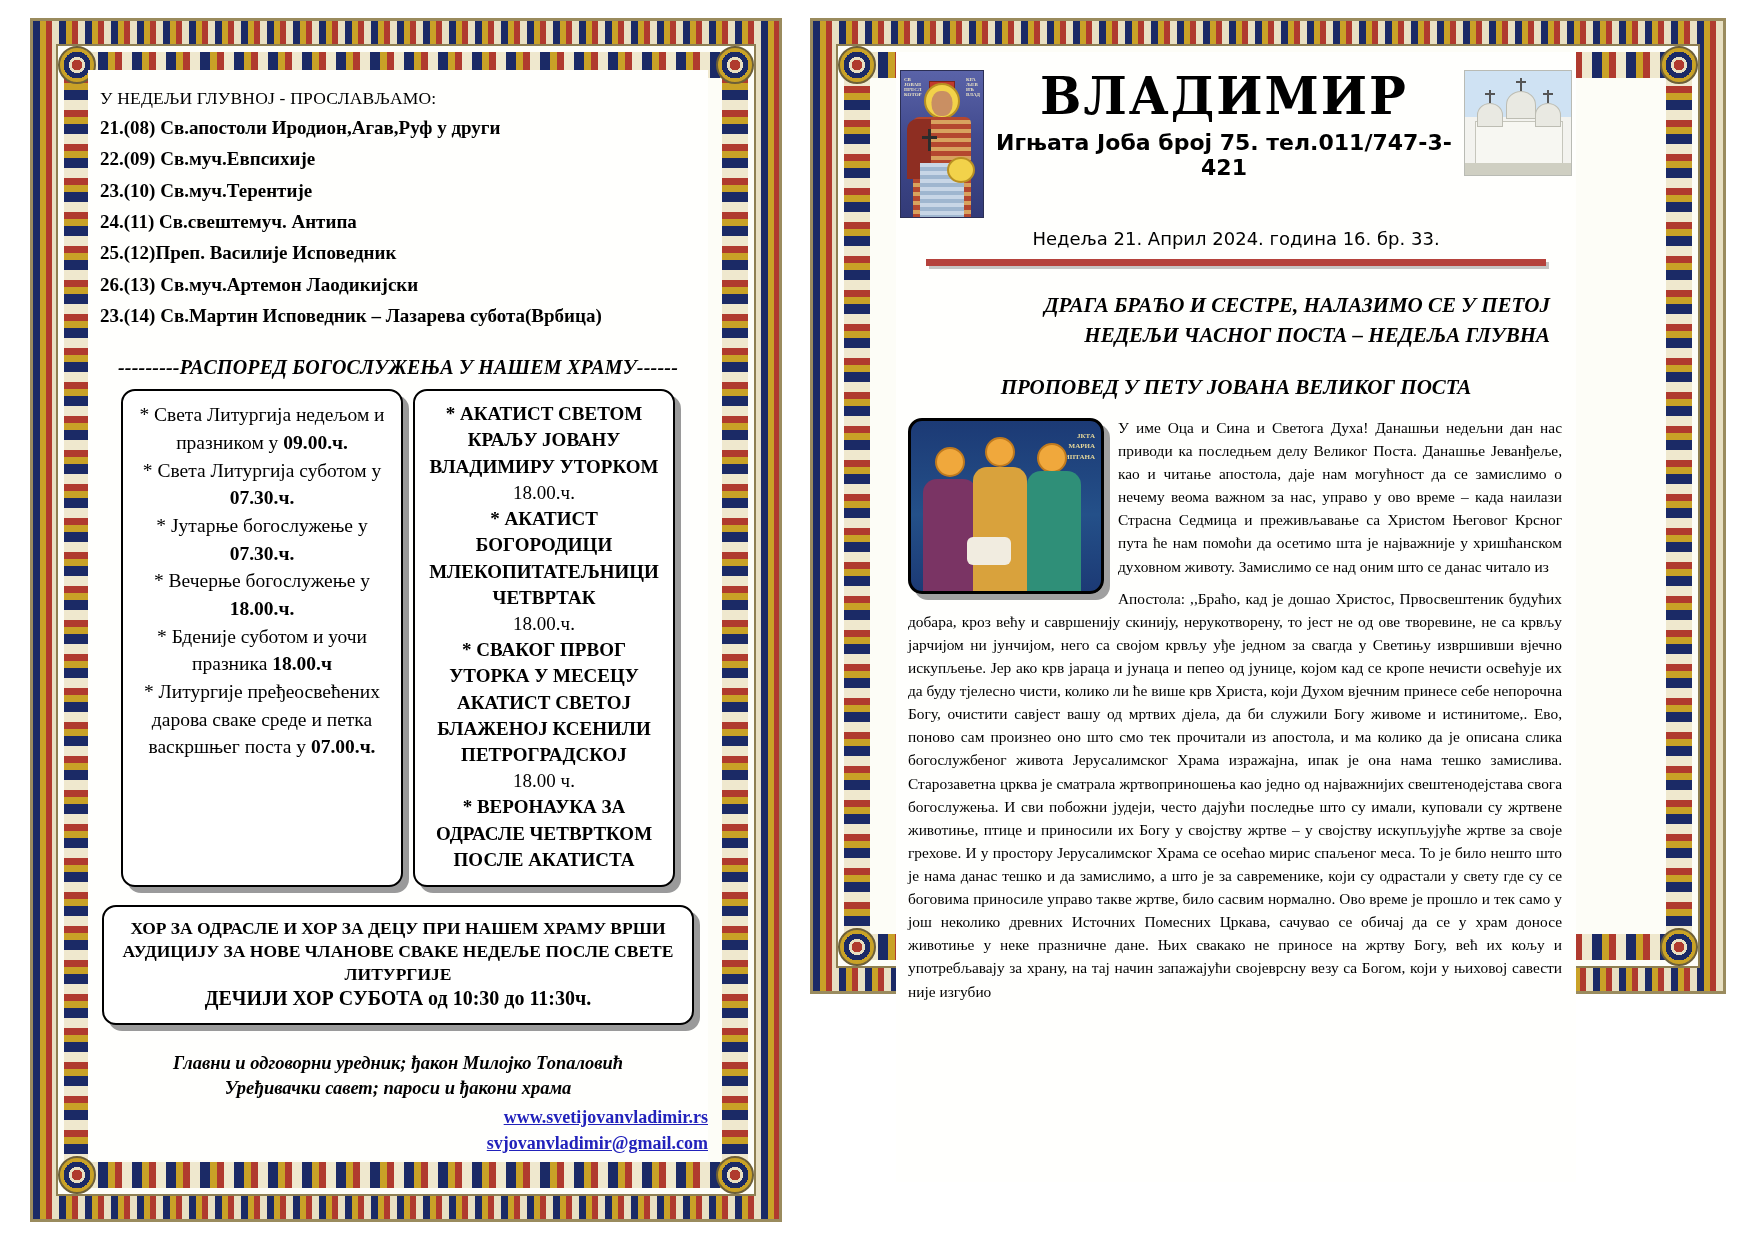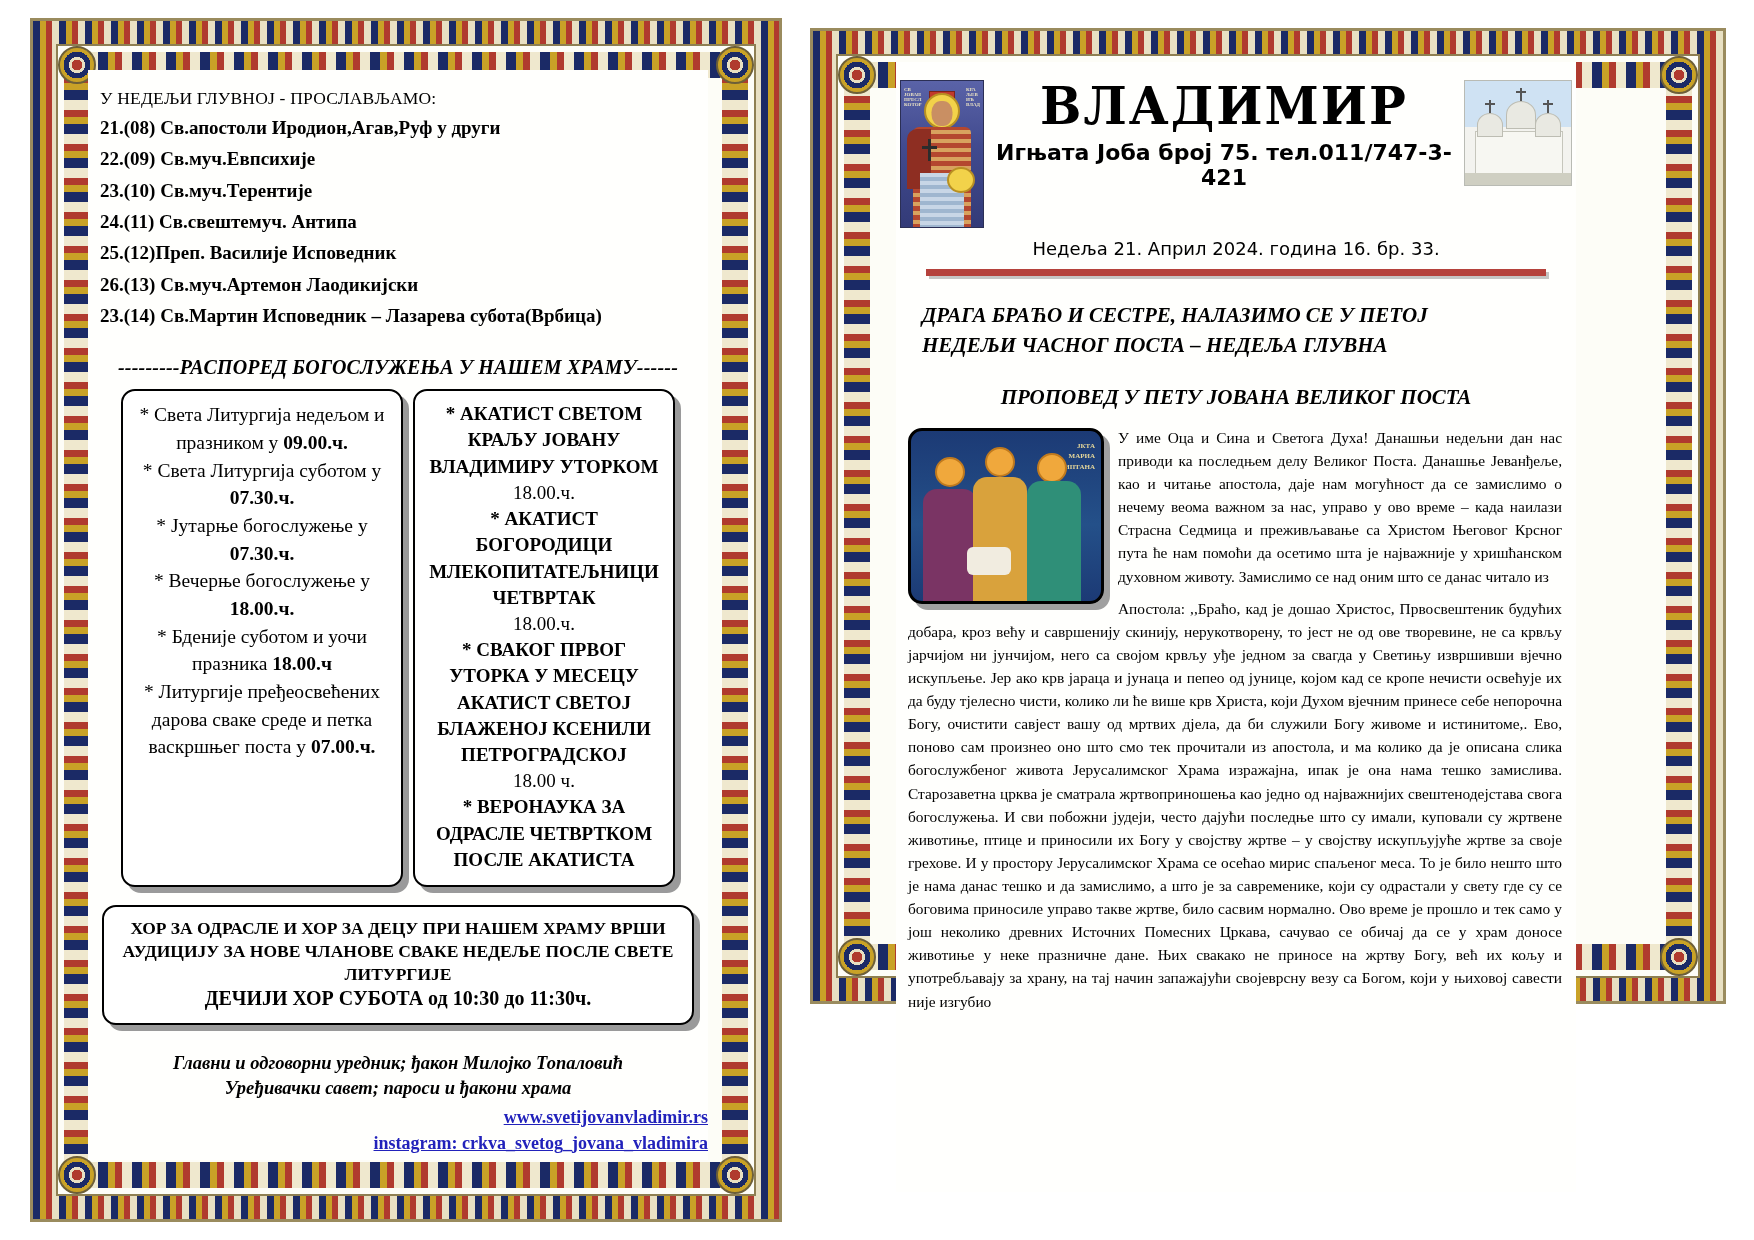--- a/index.html
+++ b/index.html
@@ -150,21 +150,21 @@
   .links { margin-top: 4px; text-align: right; line-height: 1.4; }
   .links a {
     display: block;
     color: #2222bb;
     text-decoration: underline;
     font-weight: bold;
     font-size: 18px;
   }
 
   
-  #right-page { width: 954px; height: 1012px; position: relative; margin-top: 10px; }
+  #right-page { width: 954px; height: 1012px; position: relative; }
   .right-frame-outer {
     position: absolute;
     left: 10px; top: 18px; right: 28px; bottom: 18px;
   }
   .right-content {
     position: absolute;
     left: 96px; top: 52px;
     width: 680px; height: 1130px;
     background: #fffffd;
     overflow: hidden;
@@ -291,21 +291,21 @@
     font-size: 18px;
     margin: 10px 0 0 0;
   }
   .red-rule {
     height: 7px;
     background: #b5423c;
     margin: 10px 30px 0 30px;
     box-shadow: 3px 3px 0 rgba(150,150,150,0.55);
   }
   .headline {
-    text-align: left;
+    text-align: right;
     font-style: italic;
     font-weight: bold;
     font-size: 21px;
     line-height: 1.45;
     margin: 24px 26px 0 26px;
   }
   .headline2 {
     text-align: center;
     font-style: italic;
     font-weight: bold;
@@ -447,20 +447,21 @@
         <div class="sub">ДЕЧИЈИ ХОР СУБОТА од 10:30 до 11:30ч.</div>
       </div>
 
       <div class="credits">
         <div>Главни и одговорни уредник; ђакон Милојко Топаловић</div>
         <div>Уређивачки савет; пароси и ђакони храма</div>
       </div>
 
       <div class="links">
         <a href="#">www.svetijovanvladimir.rs</a>
+        <a href="#">svjovanvladimir@gmail.com</a>
         <a href="#">instagram: crkva_svetog_jovana_vladimira</a>
       </div>
 
     </div>
   </div>
 
   <div id="right-page" class="sheet">
     <div class="right-frame-outer">
       <div class="ornate-border"></div>
       <div class="ornate-inner" style="left:26px; top:26px; right:26px; bottom:26px;"></div>

